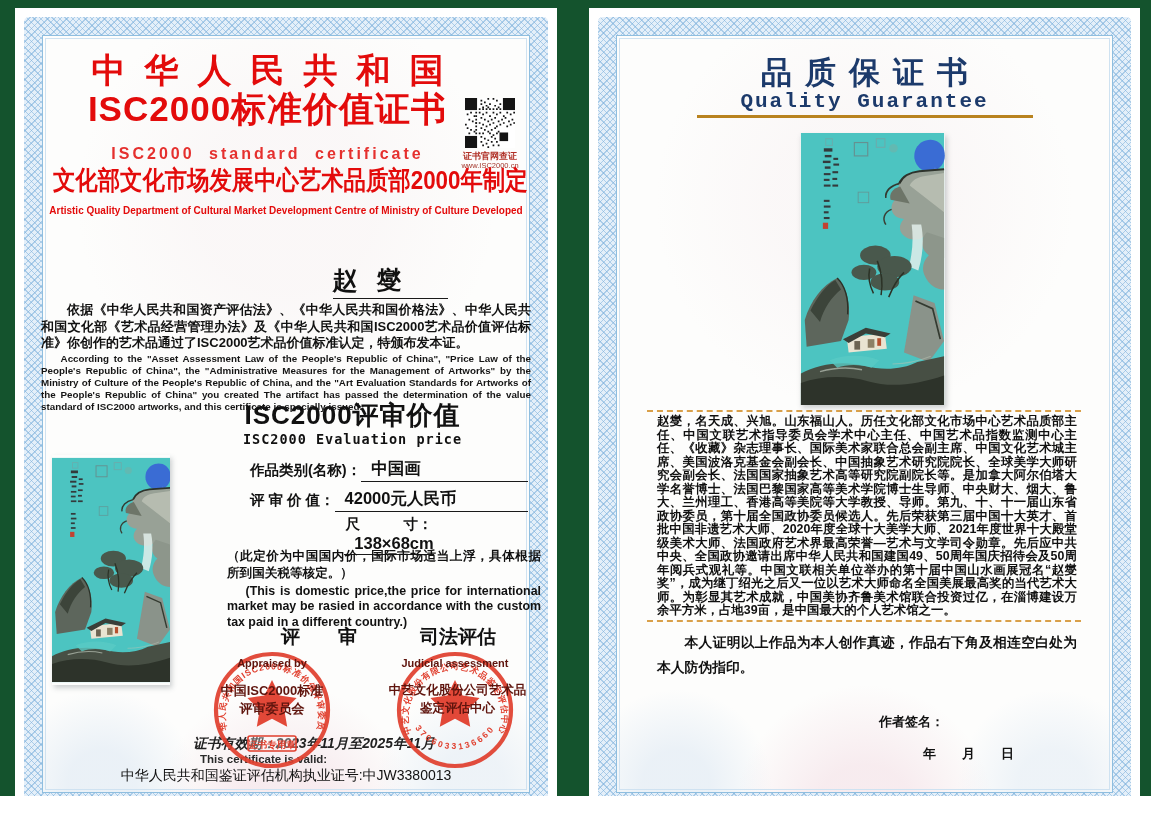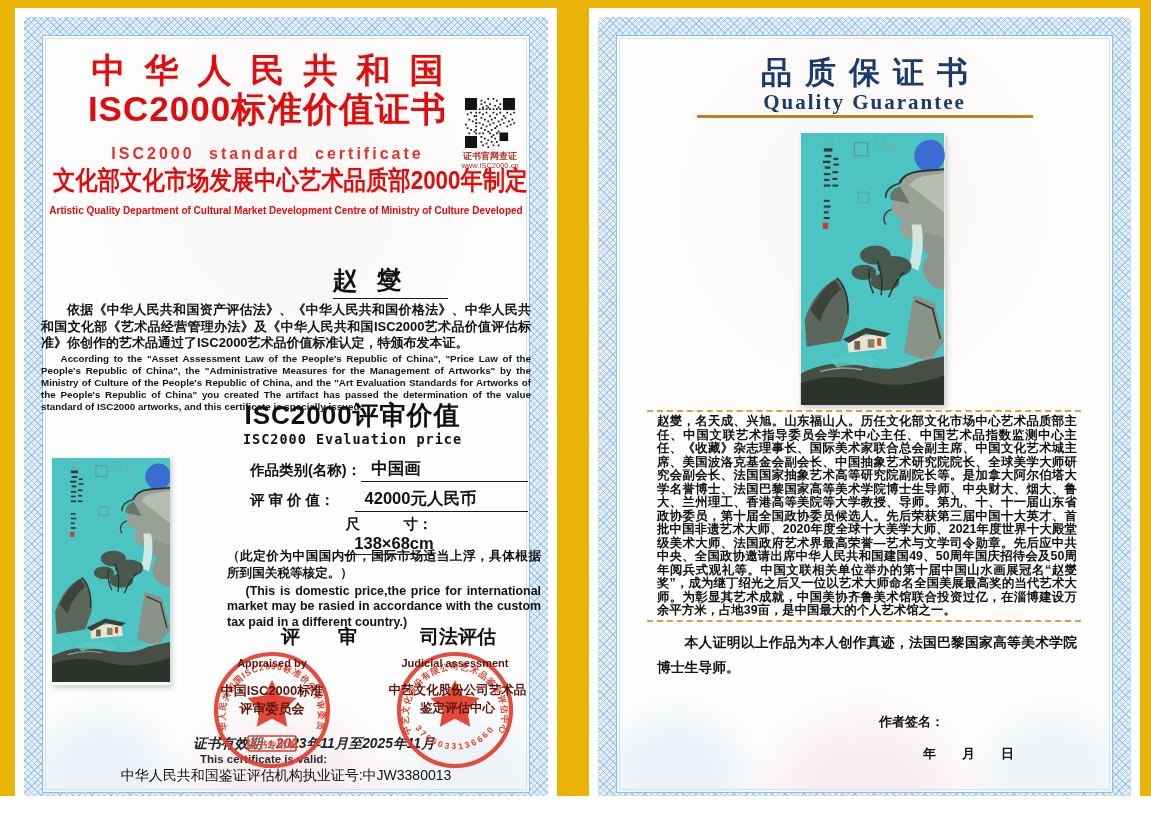--- a/index.html
+++ b/index.html
@@ -1,16 +1,16 @@
 <!DOCTYPE html>
 <html><head>
 <meta charset="utf-8">
 <style>
   html,body{margin:0;padding:0;background:#fff;}
-  .stage{position:relative;width:1151px;height:796px;background:#eab308;overflow:hidden;
+  .stage{position:relative;width:1151px;height:796px;background:#14532d;overflow:hidden;
          font-family:"Liberation Sans",sans-serif;color:#111;}
   .page{position:absolute;top:8px;height:812px;background:#fff;}
   #pageL{left:15px;width:542px;}
   #pageR{left:589px;width:551px;}
   .band{position:absolute;inset:9px;border-radius:5px;
     background:
       repeating-linear-gradient(45deg, rgba(124,176,219,.55) 0 1px, rgba(255,255,255,0) 1px 4.5px),
       repeating-linear-gradient(-45deg, rgba(124,176,219,.55) 0 1px, rgba(255,255,255,0) 1px 4.5px),
       #e4eff9;}
   .inner{position:absolute;inset:27px;background:#fdfdfc;border:1.5px solid #8fbedf;
@@ -20,21 +20,21 @@
       radial-gradient(circle at 88% 99%, rgba(168,198,228,.18) 0 34px, rgba(168,198,228,0) 95px),
       radial-gradient(circle at 50% 22%, rgba(228,200,208,.10) 0 90px, rgba(228,200,208,0) 210px);}
   .inner::before{content:"";position:absolute;inset:2px;border:1px solid #cfe2f1;pointer-events:none;}
   .a{position:absolute;}
   .red{color:#e30b0b;}
   .ctr{text-align:center;}
   .b{font-weight:bold;}
   .jt{text-align:justify;text-justify:inter-character;}
   .mono{font-family:"DejaVu Sans Mono",monospace;}
   .serif{font-family:"Liberation Serif",serif;}
-  .navy{color:#1c3a6b;}
+  .navy{color:#1c3a6b;font-family:Liberation Mono, monospace;}
   .dash{border-top:2px dashed #d9a04a;height:0;}
   .fieldrow{display:flex;align-items:center;}
   .fieldrow .lab{font-size:14.5px;font-weight:bold;white-space:nowrap;}
   .fieldrow .val{flex:1;font-size:16.5px;font-weight:bold;border-bottom:1.6px solid #1a1a1a;
                  padding:0 0 1px 10px;white-space:nowrap;}
   .stamp{position:absolute;z-index:5;}
   .overstamp{z-index:6;color:#5f140d;}
   .painting{box-shadow:2px 3px 5px rgba(60,70,80,.25);}
 </style>
 </head>
@@ -147,21 +147,21 @@
     <div class="a b ctr mono" style="left:175px;top:423px;width:325px;font-size:13.5px;letter-spacing:1px;">ISC2000 Evaluation price</div>
 
     <svg class="a painting" style="left:37px;top:447px" width="118" height="230" viewBox="0 0 150 285">
         <use href="#artpaint"></use>
       </svg>
 
     <div class="a fieldrow" style="left:235px;top:450px;width:278px;">
       <span class="lab">作品类别(名称)：</span>
       <span class="val">中国画</span>
     </div>
-    <div class="a fieldrow" style="left:235px;top:480px;width:278px;gap:20px;">
+    <div class="a fieldrow" style="left:235px;top:480px;width:278px;">
       <span class="lab">评 审 价 值：</span>
       <span class="val">42000元人民币</span>
     </div>
     <div class="a fieldrow" style="left:235px;top:507px;width:278px;flex-direction:column;">
       <span class="lab">尺　　　寸：</span>
       <span class="val">138×68cm</span>
     </div>
 
     <div class="a b jt" style="left:212px;top:576px;width:314px;font-size:12.4px;line-height:15.4px;text-indent:1.5em;">(This is domestic price,the price for international market may be rasied in accordance with the custom tax paid in a different country.)</div>
     <div class="a b jt" style="left:212px;top:540px;width:314px;font-size:12.6px;line-height:16.6px;">（此定价为中国国内价，国际市场适当上浮，具体根据所到国关税等核定。）</div>
@@ -217,19 +217,19 @@
     <svg class="a painting" style="left:211px;top:125px" width="145" height="272" viewBox="0 0 150 285">
         <use href="#artpaint"></use>
       </svg>
 
     <div class="a dash" style="left:58px;top:402px;width:434px;"></div>
 
     <div class="a b jt" style="left:68px;top:407px;width:420px;font-size:12.4px;line-height:13.5px;color:#101010;">赵燮，名天成、兴旭。山东福山人。历任文化部文化市场中心艺术品质部主任、中国文联艺术指导委员会学术中心主任、中国艺术品指数监测中心主任、《收藏》杂志理事长、国际美术家联合总会副主席、中国文化艺术城主席、美国波洛克基金会副会长、中国抽象艺术研究院院长、全球美学大师研究会副会长、法国国家抽象艺术高等研究院副院长等。是加拿大阿尔伯塔大学名誉博士、法国巴黎国家高等美术学院博士生导师、中央财大、烟大、鲁大、兰州理工、香港高等美院等大学教授、导师。第九、十、十一届山东省政协委员，第十届全国政协委员候选人。先后荣获第三届中国十大英才、首批中国非遗艺术大师、2020年度全球十大美学大师、2021年度世界十大殿堂级美术大师、法国政府艺术界最高荣誉—艺术与文学司令勋章。先后应中共中央、全国政协邀请出席中华人民共和国建国49、50周年国庆招待会及50周年阅兵式观礼等。中国文联相关单位举办的第十届中国山水画展冠名“赵燮奖”，成为继丁绍光之后又一位以艺术大师命名全国美展最高奖的当代艺术大师。为彰显其艺术成就，中国美协齐鲁美术馆联合投资过亿，在淄博建设万余平方米，占地39亩，是中国最大的个人艺术馆之一。</div>
 
     <div class="a dash" style="left:58px;top:612px;width:434px;"></div>
 
-    <div class="a b jt" style="left:68px;top:622px;width:420px;font-size:13.8px;line-height:25px;text-indent:2em;">本人证明以上作品为本人创作真迹，法国巴黎国家高等美术学院博士生导师。</div>
+    <div class="a b jt" style="left:68px;top:622px;width:420px;font-size:13.8px;line-height:25px;text-indent:2em;">本人证明以上作品为本人创作真迹，作品右下角及相连空白处为本人防伪指印。</div>
 
     <div class="a b" style="left:290px;top:705px;font-size:13px;">作者签名：</div>
     <div class="a b" style="left:334px;top:737px;font-size:13px;">年　　月　　日</div>
   </div>
 
 </div>
 
 </body></html>

